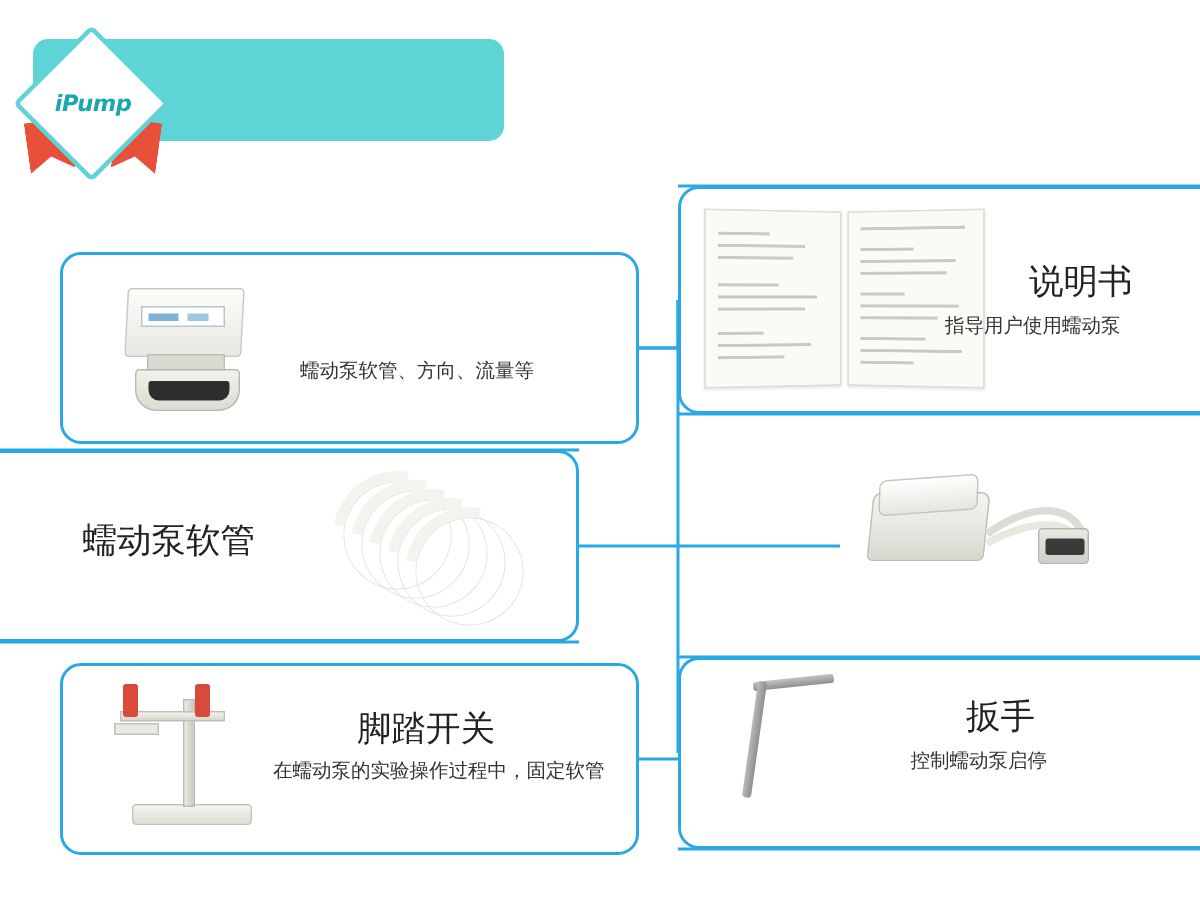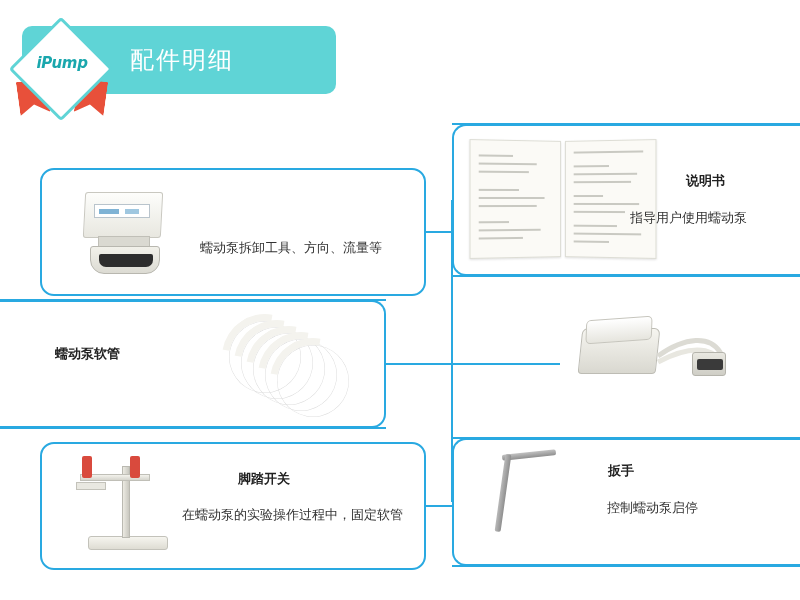--- a/index.html
+++ b/index.html
@@ -63,21 +63,21 @@
     position: absolute;
     left: 10px; top: 4px;
     width: 74px; height: 74px;
     background: #ffffff;
     border: 3px solid #5fd4d6;
     transform: rotate(45deg);
     border-radius: 4px;
   }
   .logo-text {
     position: absolute;
-    left: 8px; top: 26px;
+    left: 8px; top: 32px;
     width: 80px;
     text-align: center;
     font-size: 15px;
     font-weight: bold;
     font-style: italic;
     color: #1aa7ad;
     letter-spacing: -0.3px;
   }
 
   
@@ -89,23 +89,23 @@
 
   
   .card {
     position: absolute;
     background: #ffffff;
     border: 2px solid #29a9e1;
     border-radius: 14px;
   }
   .card-title {
     position: absolute;
-    font-size: 13px;
+    font-size: 23px;
     color: #222222;
-    font-weight: bold;
+    font-weight: normal;
     white-space: nowrap;
   }
   .card-desc {
     position: absolute;
     font-size: 13px;
     color: #333333;
     line-height: 20px;
   }
 
   
@@ -130,21 +130,21 @@
   #d-foot     { left: 450px; top: 355px; width: 200px; }
 
   
   #card-stand { left: 40px;  top: 442px; width: 386px; height: 128px; }
   #t-stand    { left: 238px; top: 470px; }
   #d-stand    { left: 170px; top: 505px; width: 245px; text-align: center; }
 
   
   #card-wrench{ left: 452px; top: 438px; width: 348px; height: 128px;
                 border-right: none; border-top-right-radius: 0; border-bottom-right-radius: 0; }
-  #t-wrench   { left: 608px; top: 462px; text-align: right; }
+  #t-wrench   { left: 644px; top: 462px; text-align: right; }
   #d-wrench   { left: 607px; top: 498px; width: 190px; }
 
   
   .img { position: absolute; }
 
   
   #img-ext { left: 72px; top: 192px; width: 110px; height: 86px; }
   .ext-body {
     position: absolute; left: 12px; top: 0;
     width: 78px; height: 46px;
@@ -315,42 +315,41 @@
     <path d="M452 124 H800" fill="none" stroke="#29a9e1" stroke-width="2"></path>
 
     <path d="M0 300 H386" fill="none" stroke="#29a9e1" stroke-width="2"></path>
     <path d="M0 428 H386" fill="none" stroke="#29a9e1" stroke-width="2"></path>
 
     <path d="M452 438 H800" fill="none" stroke="#29a9e1" stroke-width="2"></path>
     <path d="M452 566 H800" fill="none" stroke="#29a9e1" stroke-width="2"></path>
   </svg>
 
   <div class="header-bar"></div>
-  <div class="header-title">配件明细</div>
 
   <div class="logo-wrap">
     <div class="ribbon-left"></div>
     <div class="ribbon-right"></div>
     <div class="logo-diamond"></div>
     <div class="logo-text">iPump</div>
   </div>
 
   <div class="card" id="card-ext"></div>
   <div class="img" id="img-ext">
     <div class="ext-body"></div>
     <div class="ext-label">
         <i></i>
         <i class="b"></i>
       </div>
     <div class="ext-neck"></div>
     <div class="ext-conn">
         <div class="ext-pins"></div>
       </div>
   </div>
-  <div class="card-desc" id="d-ext">蠕动泵拆卸工具、方向、流量等</div>
+  <div class="card-desc" id="d-ext">蠕动泵软管、方向、流量等</div>
 
   <div class="card" id="card-manual"></div>
   <div class="img" id="img-manual">
     <div class="book-page left">
       <div class="bl" style="left:8px;  top:14px; width:34px;"></div>
       <div class="bl" style="left:8px;  top:22px; width:58px;"></div>
       <div class="bl" style="left:8px;  top:30px; width:50px;"></div>
       <div class="bl" style="left:8px;  top:48px; width:40px;"></div>
       <div class="bl" style="left:8px;  top:56px; width:66px;"></div>
       <div class="bl" style="left:8px;  top:64px; width:58px;"></div>

